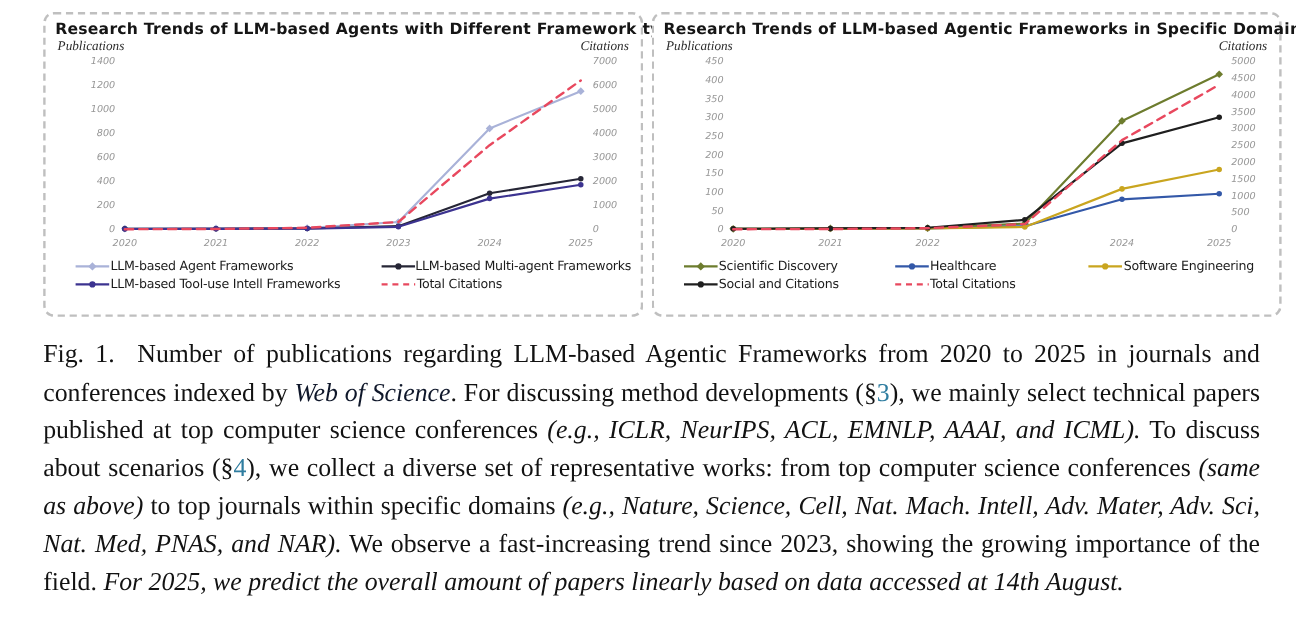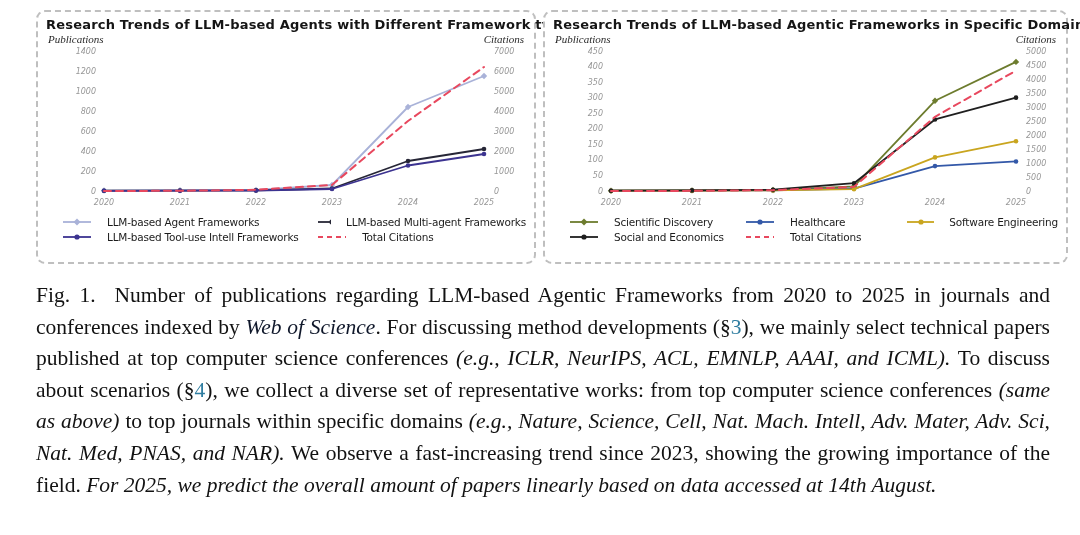--- a/index.html
+++ b/index.html
@@ -23,21 +23,21 @@
     font-style:italic;font-size:11px;color:#2a2a2a;margin-top:1px;padding:0 2px;font-family:Liberation Serif, serif;
   }
   svg.plot{display:block;width:100%;height:168px;margin-top:0;}
   .tick{font-size:8px;fill:#979797;font-style:italic;font-family:"DejaVu Sans",sans-serif;}
   .legend{
     display:grid;margin-top:3px;padding-left:16px;row-gap:3px;
     font-size:10.5px;color:#1c1c1c;letter-spacing:-.2px;
   }
   #legend0{grid-template-columns:55% 45%;}
   #legend1{grid-template-columns:36% 33% 31%;}
-  .legend .item{display:flex;align-items:center;gap:15px;white-space:nowrap;}
+  .legend .item{display:flex;align-items:center;gap:0;white-space:nowrap;}
   .caption{
     position:absolute;left:36px;top:280px;width:1014px;
     font-family:"Liberation Serif", serif;font-size:21.5px;line-height:31.6px;
     color:#121212;text-align:justify;
   }
   .caption .seg-n{}
   .caption .seg-i{font-style:italic;}
   .caption .seg-l{color:#2f7da0;}
   .caption .seg-li{color:#0f172a;font-style:italic;}
 </style>
@@ -211,21 +211,21 @@
           <line x1="1" y1="5" x2="29" y2="5" stroke="#c9a51f" stroke-width="1.8"></line>
           <circle cx="15" cy="5" r="2.6" fill="#c9a51f"></circle>
         </svg>
         <span>Software Engineering</span>
       </div>
       <div class="item">
         <svg width="30" height="10">
           <line x1="1" y1="5" x2="29" y2="5" stroke="#1f1f1f" stroke-width="1.8"></line>
           <circle cx="15" cy="5" r="2.6" fill="#1f1f1f"></circle>
         </svg>
-        <span>Social and Economics</span>
+        <span>Social and Citations</span>
       </div>
       <div class="item">
         <svg width="30" height="10">
           <line x1="1" y1="5" x2="29" y2="5" stroke="#e8485e" stroke-width="1.8" stroke-dasharray="5 4"></line>
         </svg>
         <span>Total Citations</span>
       </div>
     </div>
 </div>
 

